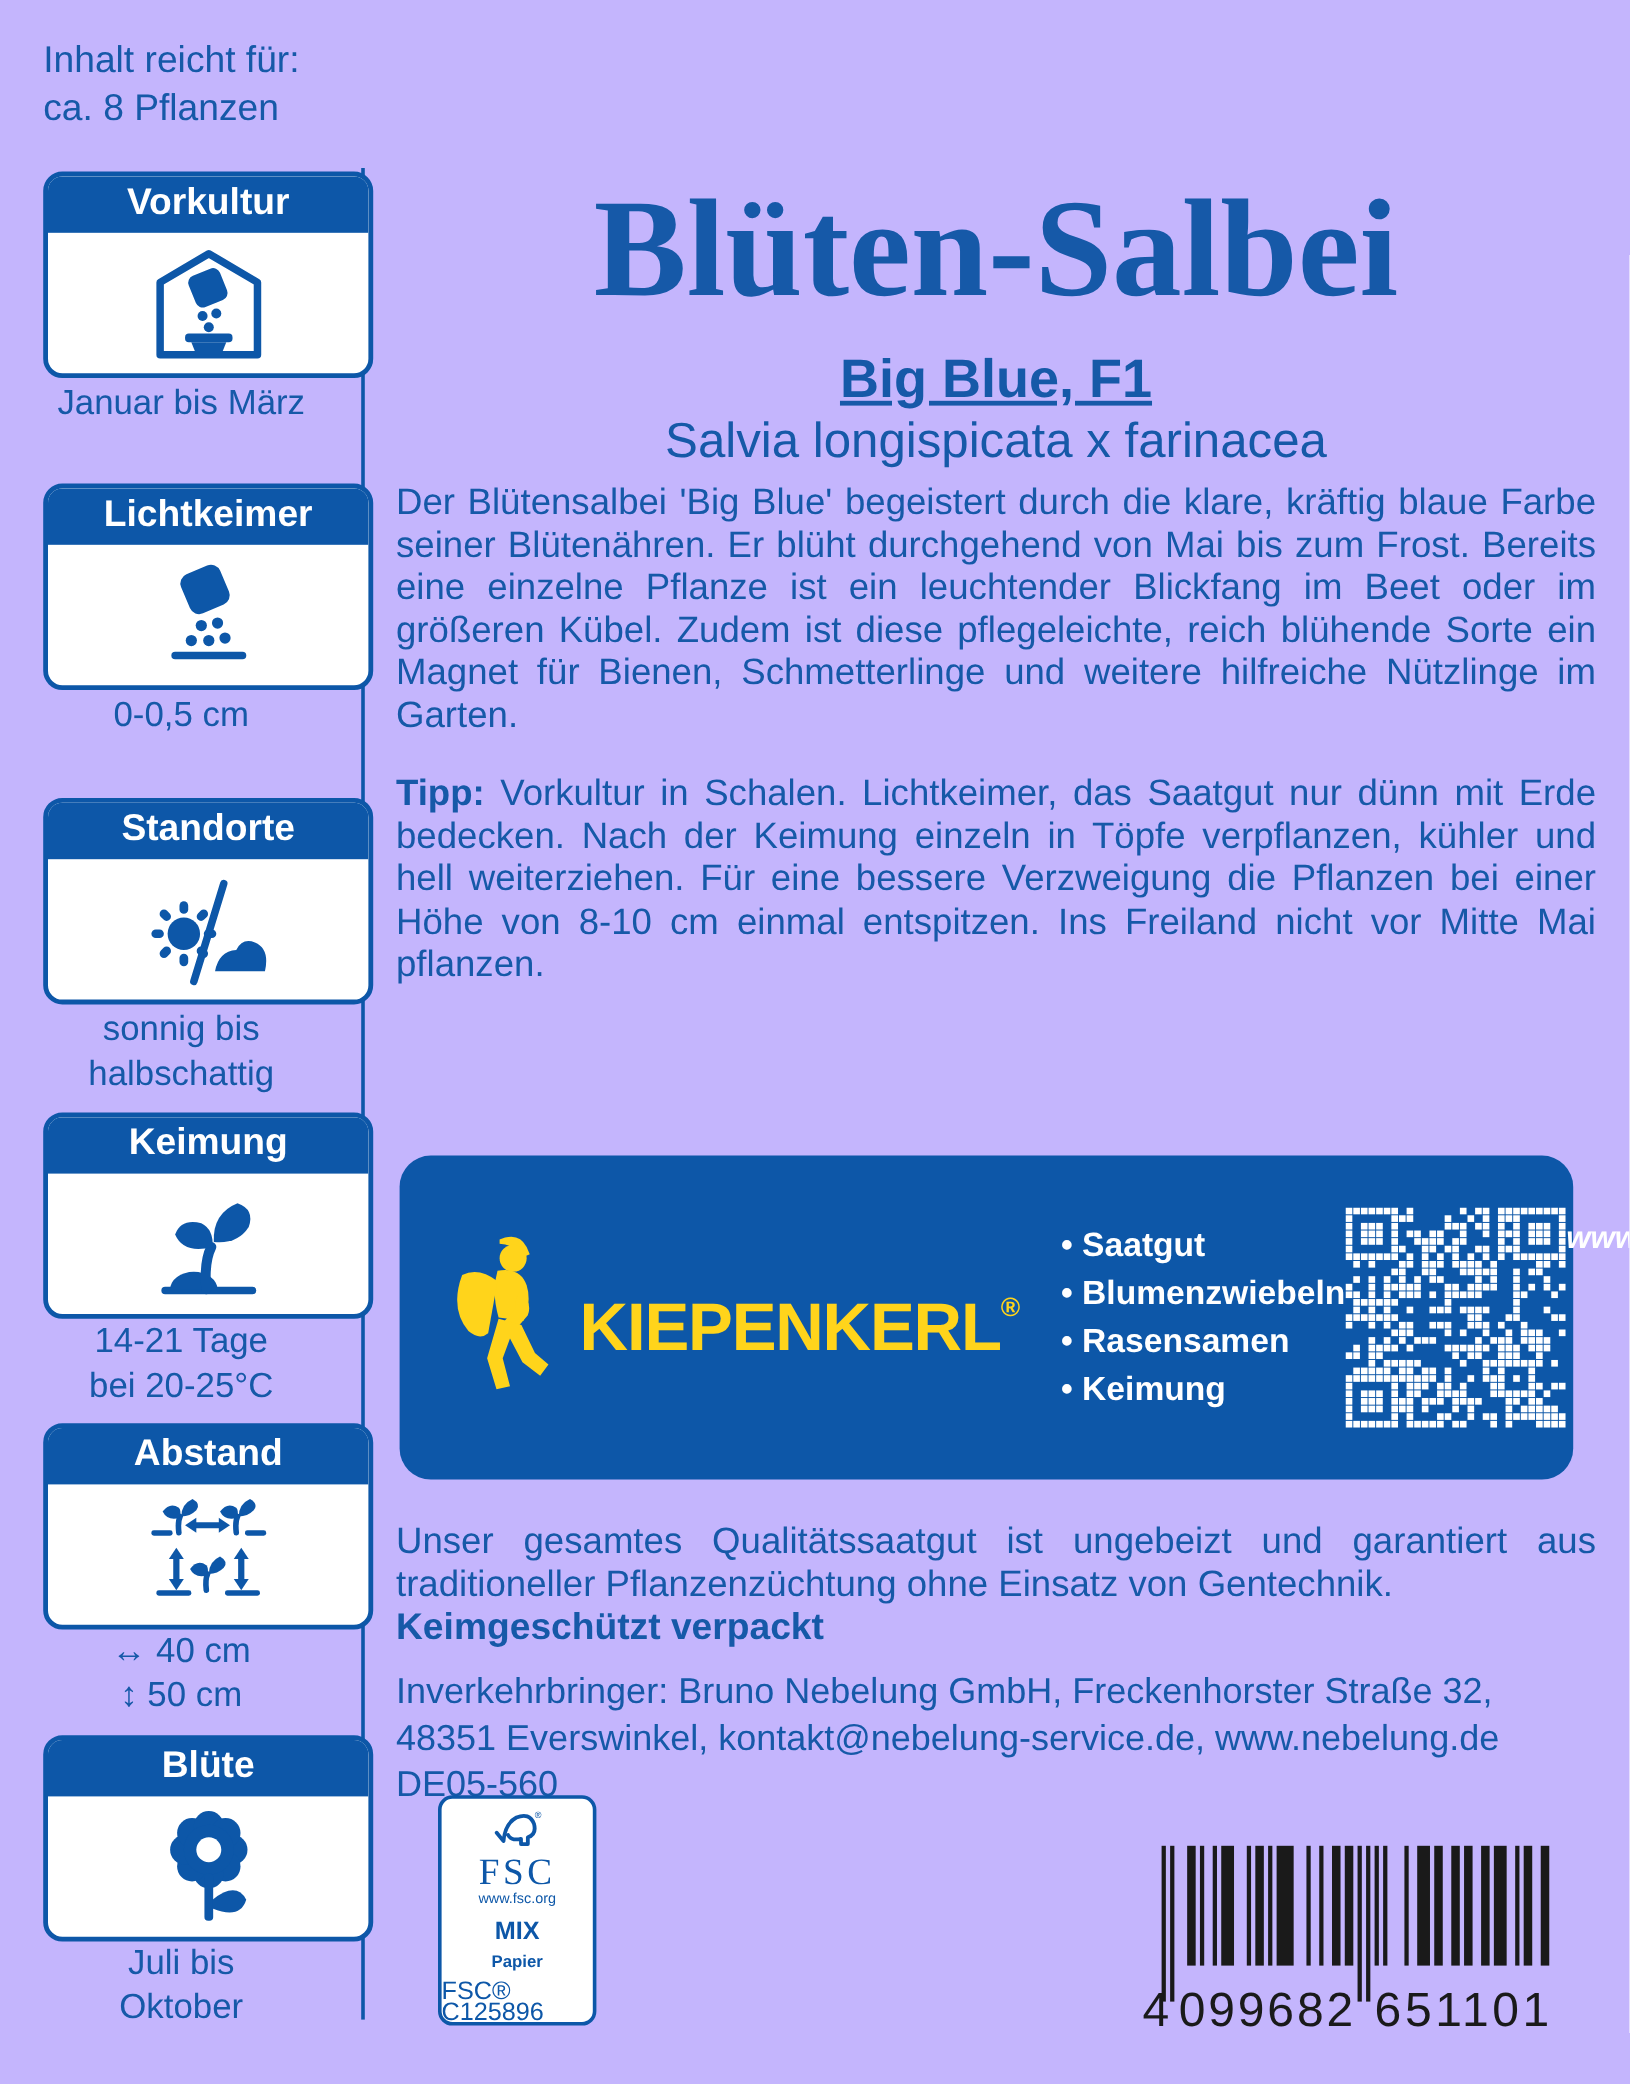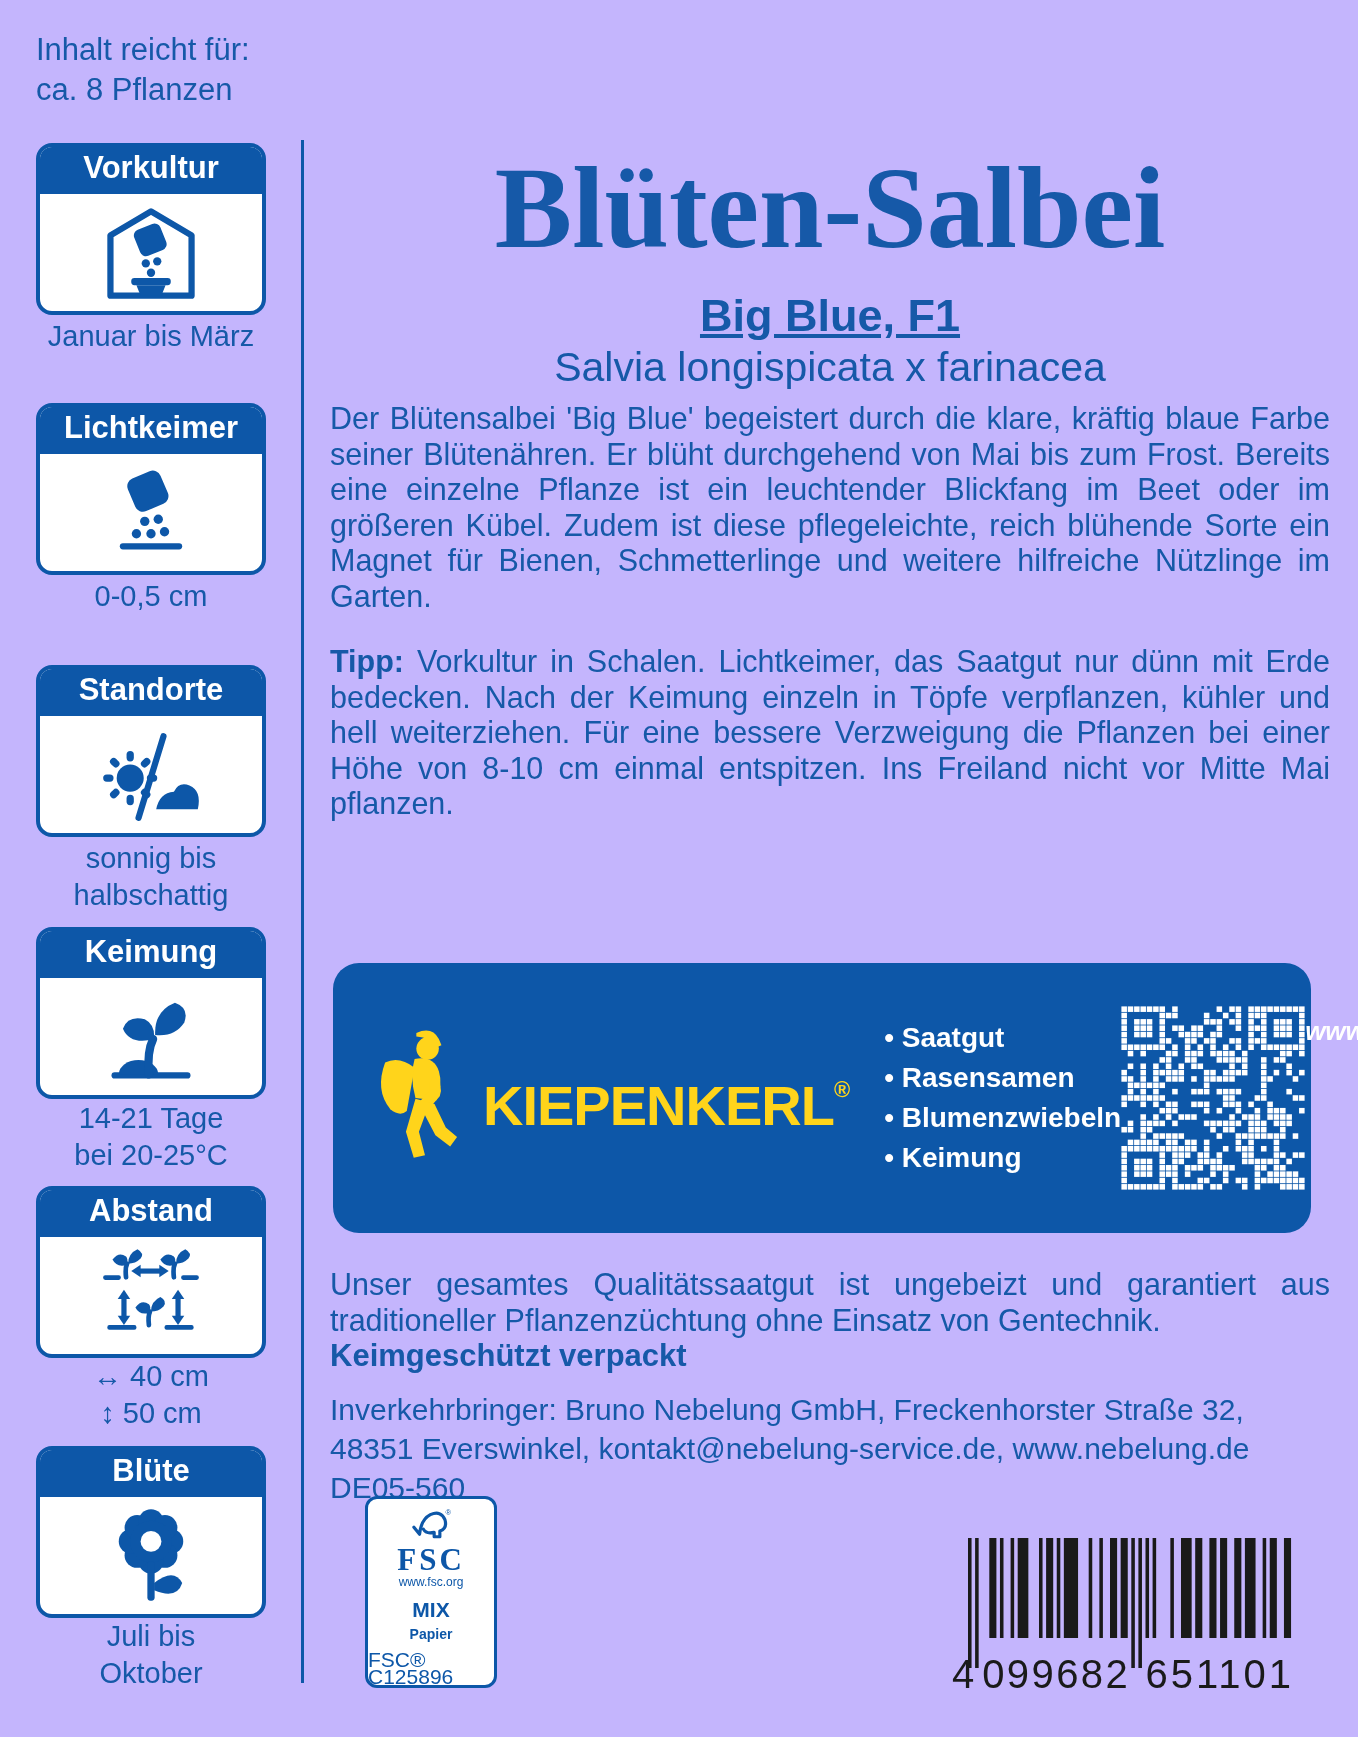--- a/index.html
+++ b/index.html
@@ -9,21 +9,21 @@
     --bar:#1a1a1a;
   }
   html,body{margin:0;padding:0;background:#fff;}
   .page{position:relative;width:1358px;height:1737px;background:#c4b5fd;overflow:hidden;
         font-family:"Liberation Sans",sans-serif;color:var(--txt);}
 
   
   .intro{position:absolute;left:36px;top:30px;font-size:31px;line-height:40px;color:var(--txt);}
   .divider{position:absolute;left:301px;top:140px;width:3px;height:1543px;background:var(--blue);}
 
-  .info-box{position:absolute;left:36px;width:230px;border:4px solid var(--blue);
+  .info-box{position:absolute;left:36px;width:275px;border:4px solid var(--blue);
             border-radius:16px;background:#fff;overflow:hidden;box-sizing:border-box;}
   .info-box .hd{background:var(--blue);color:#fff;font-weight:bold;font-size:31px;
                 text-align:center;padding:3px 0 8px;}
   .info-box .bd{height:117px;display:flex;align-items:center;justify-content:center;}
   .caption{position:absolute;left:36px;width:230px;text-align:center;font-size:29px;
            line-height:37px;color:var(--txt);}
 
   
   .title{position:absolute;left:330px;top:142px;width:1000px;text-align:center;
          font-family:"Liberation Serif",serif;font-weight:bold;font-size:116px;color:var(--txt);}
@@ -55,21 +55,21 @@
   
   .quality{position:absolute;left:330px;top:1266px;width:1000px;font-size:30.5px;line-height:36px;
            text-align:justify;color:var(--txt);}
   .packed{position:absolute;left:330px;top:1338px;width:1000px;font-size:31px;font-weight:bold;color:var(--txt);}
   .distrib{position:absolute;left:330px;top:1390px;width:1010px;font-size:30px;line-height:39px;color:var(--txt);}
 
   
   .fsc{position:absolute;left:365px;top:1496px;width:132px;height:192px;border:3px solid var(--blue);
        border-radius:12px;box-sizing:border-box;display:flex;flex-direction:column;align-items:center;
        color:var(--blue);background:#fff;}
-  .fsc-name{font-family:"Liberation Serif",serif;font-weight:bold;font-size:31px;letter-spacing:3px;line-height:30px;}
+  .fsc-name{font-family:"Liberation Serif",serif;font-weight:normal;font-size:31px;letter-spacing:3px;line-height:30px;}
   .fsc-url{font-size:12px;line-height:14px;}
   .fsc-mix{font-weight:bold;font-size:21px;margin-top:10px;line-height:22px;}
   .fsc-paper{font-size:14px;font-weight:bold;margin-top:6px;line-height:15px;}
   .fsc-lic{font-weight:normal;font-size:21px;margin-top:9px;line-height:17px;}
 
   
   .barcode{position:absolute;left:952px;top:1538px;}
   .barcode svg rect{fill:var(--bar);}
   .barcode svg text{fill:var(--bar);}
 </style>
@@ -248,22 +248,22 @@
           <path d="M49,86 l22,6 13,27 13,11 -8,11 -17,-13 -12,-23 -7,19 7,27 -13,3 -9,-30 11,-38 z"></path>
         </g>
       </svg>
       <div class="logo-text">
         <div class="brand"><span>KIEPENKERL</span><sup>®</sup></div>
         <div class="rule"></div>
       </div>
     </div>
     <ul class="products">
       <li>Saatgut</li>
+      <li>Blumenzwiebeln</li>
       <li>Rasensamen</li>
-      <li>Blumenzwiebeln</li>
       <li>Keimung</li>
     </ul>
     <div class="qr-block">
       <svg id="qr" width="184" height="184" viewBox="0 0 184 184">
           <rect x="0.40" y="0.40" width="5.54" height="5.54" fill="#ffffff"></rect>
           <rect x="6.74" y="0.40" width="5.54" height="5.54" fill="#ffffff"></rect>
           <rect x="13.09" y="0.40" width="5.54" height="5.54" fill="#ffffff"></rect>
           <rect x="19.43" y="0.40" width="5.54" height="5.54" fill="#ffffff"></rect>
           <rect x="25.78" y="0.40" width="5.54" height="5.54" fill="#ffffff"></rect>
           <rect x="32.12" y="0.40" width="5.54" height="5.54" fill="#ffffff"></rect>

